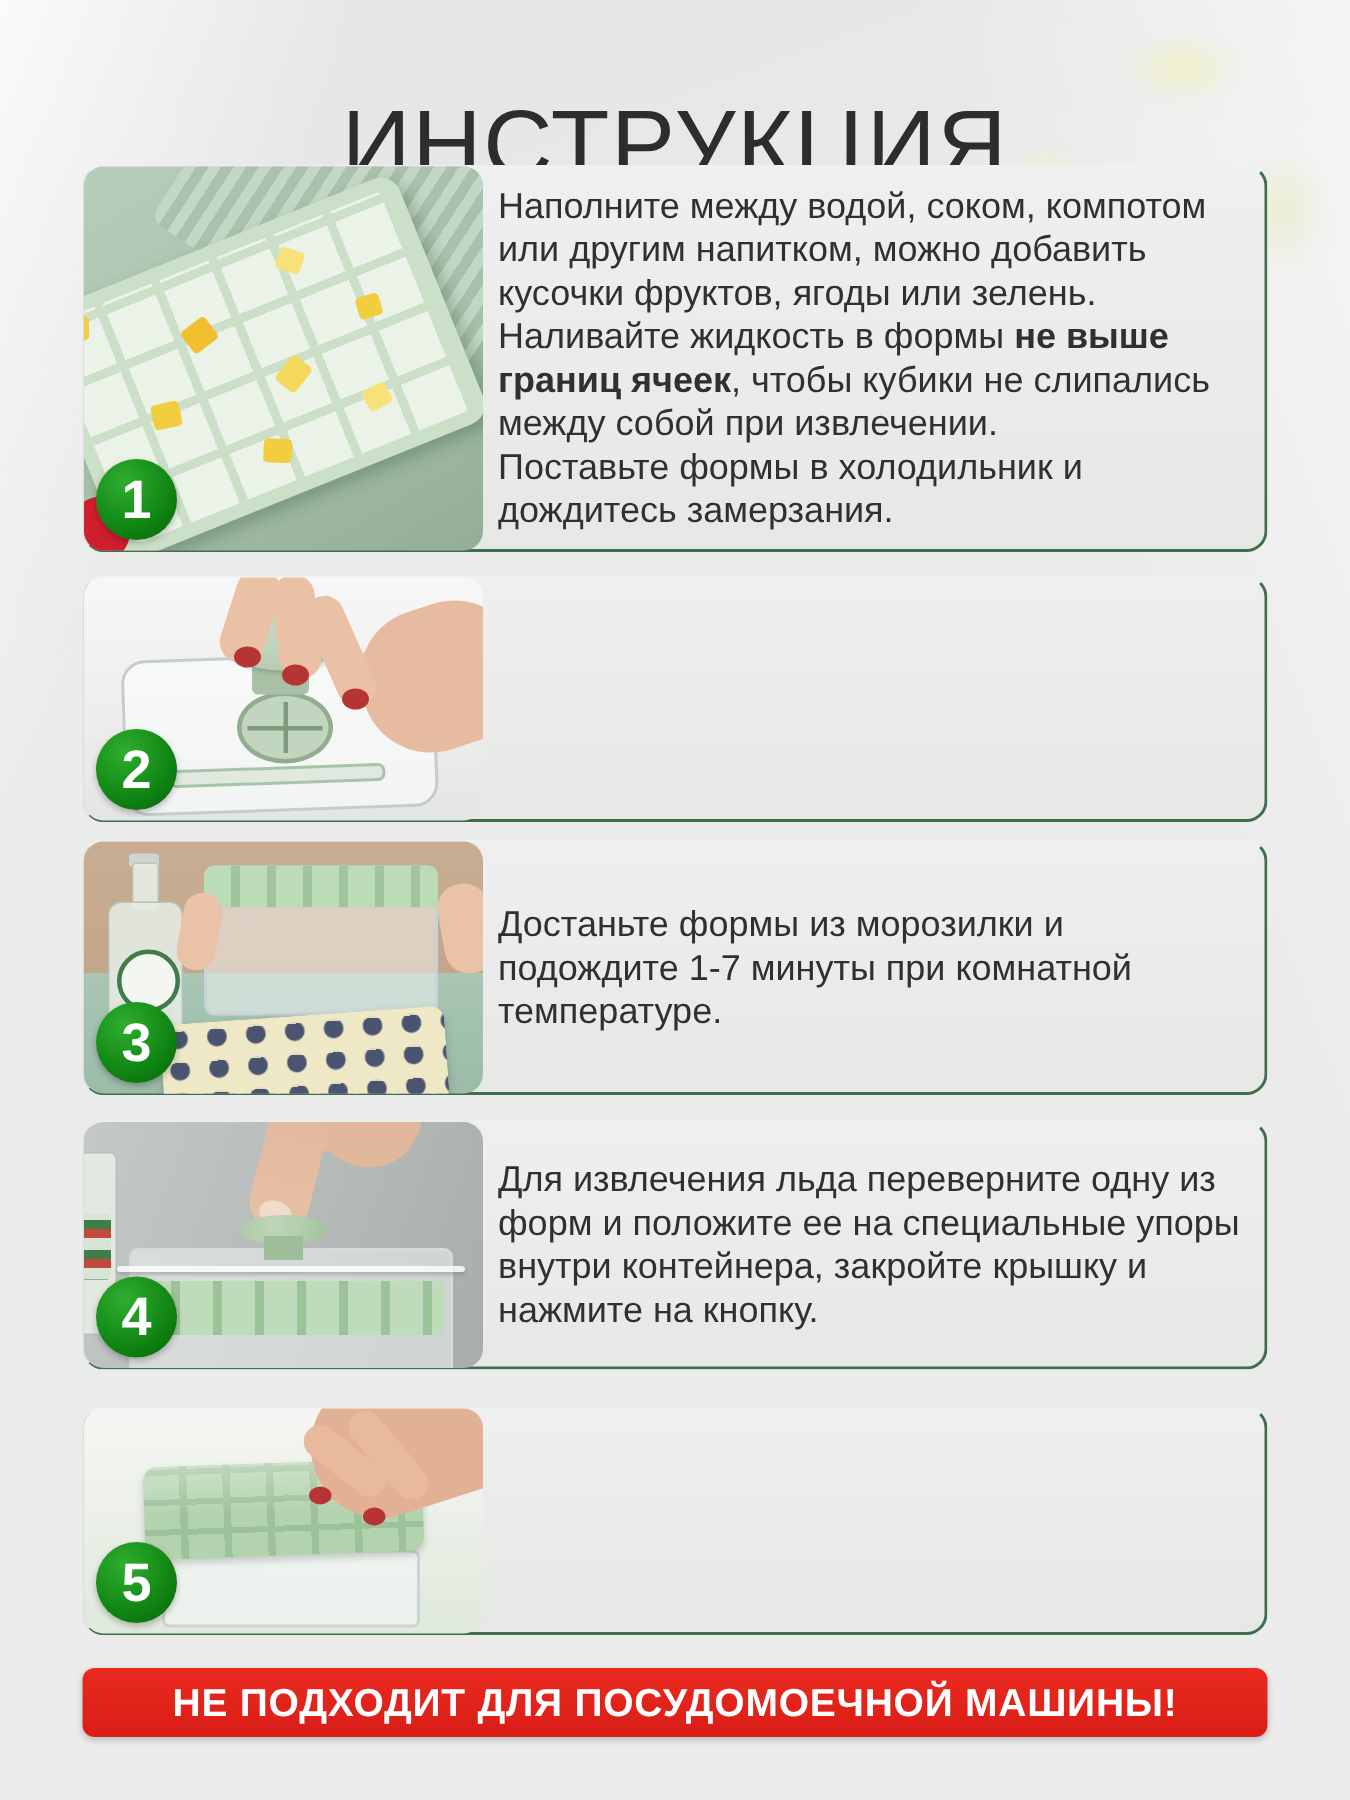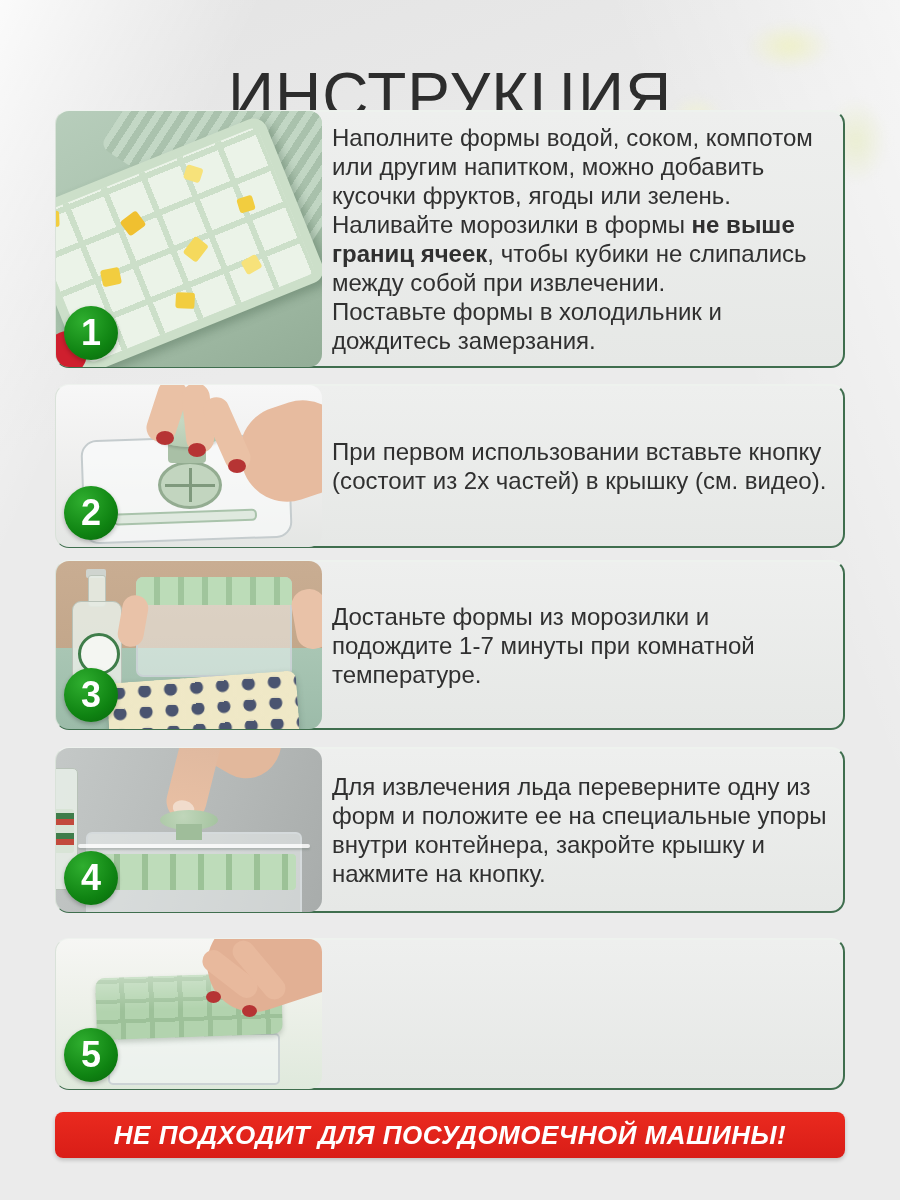--- a/index.html
+++ b/index.html
@@ -59,21 +59,20 @@
   .red-accent{
     position:absolute;left:-9px;bottom:-8px;width:40px;height:44px;border-radius:50%;
     background:#cf1f2e;z-index:2;
   }
   .banner{
     position:absolute;left:55px;right:55px;top:1112px;height:46px;border-radius:8px;
     background:linear-gradient(180deg,#ea2a1f,#d91d17);
     display:flex;align-items:center;justify-content:center;
     color:#fff;font-size:26px;font-weight:bold;letter-spacing:.5px;
     box-shadow:0 2px 4px rgba(0,0,0,.2);
-    font-style:italic;
   }
 
   
   .photo-1{background:linear-gradient(150deg,#b7cdbb 0%,#a5bfa9 55%,#93ad97 100%);}
   .lid1{position:absolute;right:-30px;top:-40px;width:230px;height:150px;
     transform:rotate(33deg);border-radius:10px;opacity:.85;
     background:repeating-linear-gradient(90deg,#c6dac8 0 7px,#a9c1ac 7px 14px);}
   .tray1{position:absolute;left:-14px;top:46px;width:262px;height:176px;
     background:#ccdfc9;border-radius:14px;transform:rotate(-22deg);
     box-shadow:4px 6px 10px rgba(50,80,55,.3);}
@@ -205,22 +204,22 @@
       <div class="chunk c5"></div>
       <div class="chunk c6"></div>
       <div class="chunk c7"></div>
       <div class="chunk c8"></div>
       <div class="chunk c9"></div>
     </div>
     <div class="red-accent"></div>
     <div class="badge">1</div>
   </div>
   <div class="step-text">
-      <p><span>Наполните формы водой, соком, компотом или другим напитком, можно добавить кусочки фруктов, ягоды или зелень.</span></p>
-      <p><span>Наливайте морозилки в формы </span><b>не выше границ ячеек</b><span>, чтобы кубики не слипались между собой при извлечении.</span></p>
+      <p><span>Наполните между водой, соком, компотом или другим напитком, можно добавить кусочки фруктов, ягоды или зелень.</span></p>
+      <p><span>Наливайте жидкость в формы </span><b>не выше границ ячеек</b><span>, чтобы кубики не слипались между собой при извлечении.</span></p>
       <p><span>Поставьте формы в холодильник и дождитесь замерзания.</span></p>
     </div>
 </section>
 
 <section class="step step-2">
   <div class="photo photo-2">
     <div class="lid2">
       <div class="lid2-slot"></div>
     </div>
     <div class="btn-ring"></div>
@@ -228,23 +227,20 @@
     <div class="btn-cap"></div>
     <div class="hand2-palm"></div>
     <div class="finger f2a"></div>
     <div class="finger f2b"></div>
     <div class="finger f2c"></div>
     <div class="nail n2a"></div>
     <div class="nail n2b"></div>
     <div class="nail n2c"></div>
     <div class="badge">2</div>
   </div>
-  <div class="step-text">
-      <p><span>При первом использовании вставьте кнопку (состоит из 2х частей) в крышку (см. видео).</span></p>
-    </div>
 </section>
 
 <section class="step step-3">
   <div class="photo photo-3">
     <div class="bottle">
       <div class="bottle-cap"></div>
       <div class="bottle-neck"></div>
       <div class="bottle-body"></div>
       <div class="bottle-label"></div>
     </div>

